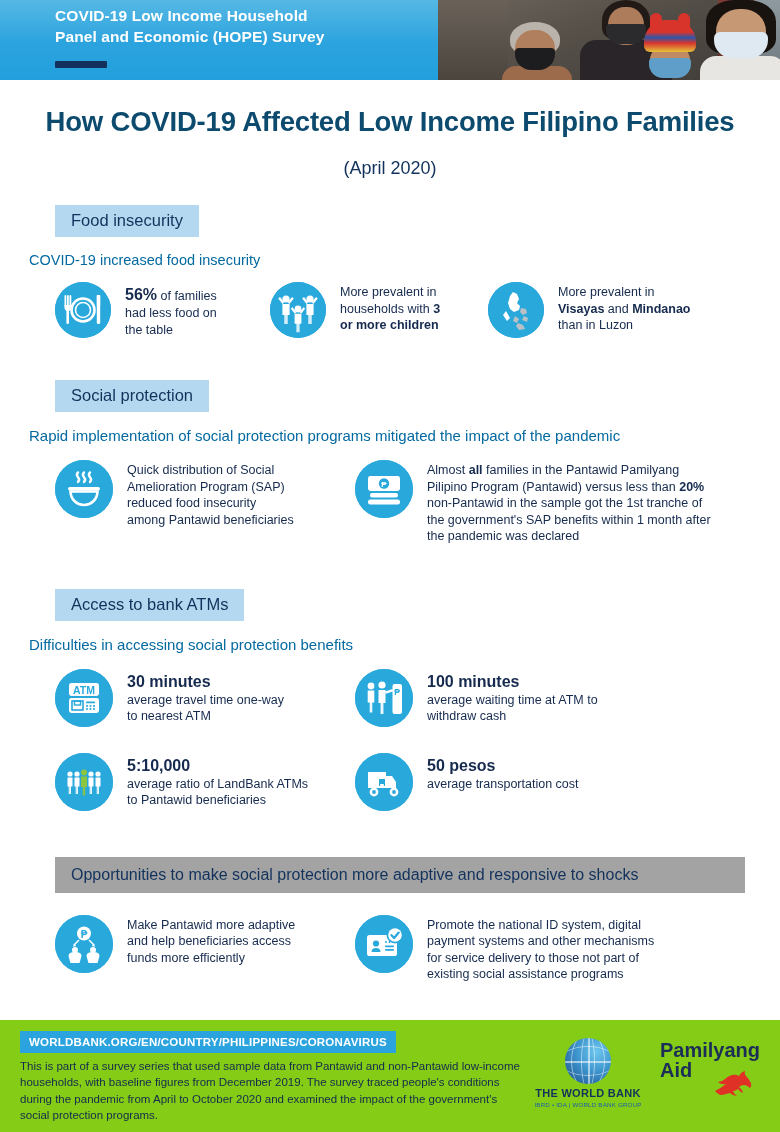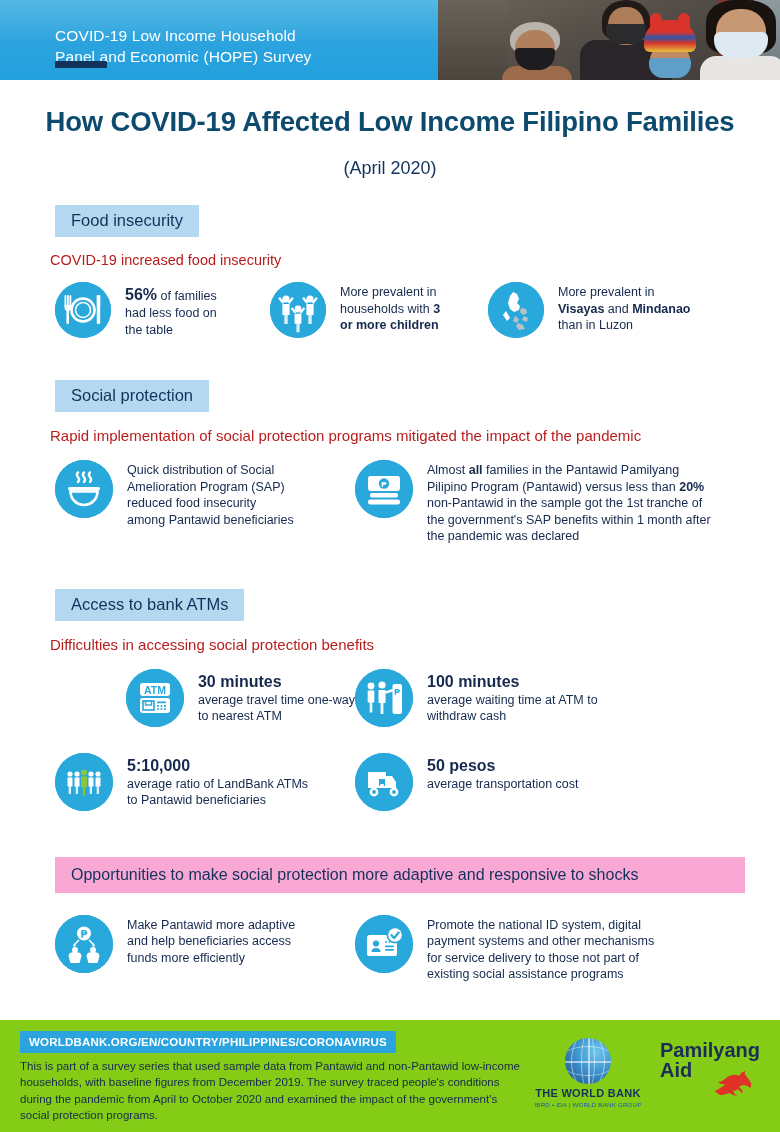--- a/index.html
+++ b/index.html
@@ -9,22 +9,22 @@
     background:#ffffff;
     color:#152a4e;
     overflow:hidden;
     position:relative;
   }
   .page { width:780px; height:1132px; position:relative; background:#fff; }
 
   
   .header { position:relative; width:780px; height:80px;
     background:linear-gradient(180deg,#55b8e4 0%,#2ba3de 55%,#22a0dd 100%); }
-  .header-text { position:absolute; left:55px; top:26px; width:390px;
-    color:#ffffff; font-size:15.5px; font-weight:normal; line-height:1.33;
+  .header-text { position:absolute; left:55px; top:6px; width:390px;
+    color:#ffffff; font-size:15.5px; font-weight:bold; line-height:1.33;
     letter-spacing:.1px; }
   .header-rule { position:absolute; left:55px; top:61px; width:52px; height:7px;
     background:#12325c; border-radius:1px; }
   .header-photo { position:absolute; right:0; top:0; width:342px; height:80px;
     overflow:hidden; background:#4c4743; }
   .header-photo .sky { position:absolute; inset:0;
     background:linear-gradient(160deg,#6e665d 0%,#565049 40%,#3e3a36 100%); }
   .hp-wallL { position:absolute; left:0; top:0; width:70px; height:80px;
     background:linear-gradient(180deg,#6a6259,#4b453e); }
   .hp-wallR { position:absolute; right:0; top:0; width:62px; height:80px;
@@ -80,36 +80,36 @@
     font-weight:bold; color:#0c4a6e; letter-spacing:-.2px; }
   .subtitle { text-align:center; margin-top:20px; font-size:18px; color:#12325c; }
 
   
   .section { position:relative; }
   .sec-head { position:relative; height:32px; margin-left:55px; margin-right:35px; }
   .sec-tab { display:inline-block; background:#b4d8ef; color:#12325c;
     font-size:16.5px; padding:6px 16px 7px 16px; height:32px; line-height:19px; }
   .sec-line { position:absolute; left:0; right:0; bottom:0; height:1.5px;
     background:#bcd9ee; z-index:-1; }
-  .sec-sub { margin-left:50px; margin-top:15px; font-size:14.5px; color:#b91c1c; }
+  .sec-sub { margin-left:29px; margin-top:15px; font-size:14.5px; color:#0369a1; }
   .sec-sub.big { font-size:15px; }
 
   
   .stats { margin-left:55px; display:flex; }
   .stat { display:flex; align-items:flex-start; }
   .ico { flex:0 0 auto; width:56px; height:56px; border-radius:50%;
     background:#29a8dc; position:relative; }
   .ico.lg { width:58px; height:58px; }
   .stat-txt { margin-left:14px; font-size:12.5px; line-height:1.32;
     color:#152a4e; padding-top:2px; }
   .stat-txt b { font-weight:bold; }
   .big-num { font-size:16px; font-weight:bold; }
 
   
-  .opp-banner { margin:0 35px 0 55px; background:#f9a8d4; color:#12325c;
+  .opp-banner { margin:0 35px 0 55px; background:#a3a3a3; color:#12325c;
     font-size:16px; padding:9px 16px; }
 
   
   .footer { position:absolute; left:0; bottom:0; width:780px; height:112px;
     background:#84cc16; }
   .url-badge { position:absolute; left:20px; top:11px; background:#2ba3de;
     color:#fff; font-size:11.5px; font-weight:bold; padding:5px 9px;
     letter-spacing:.2px; }
   .foot-text { position:absolute; left:20px; top:38px; width:505px;
     font-size:11.5px; line-height:1.42; color:#152a4e; }
@@ -307,21 +307,21 @@
   </div>
 
   <div class="section" style="margin-top:44px;">
     <div class="sec-head">
       <div class="sec-line"></div>
       <span class="sec-tab">Access to bank ATMs</span>
     </div>
     <div class="sec-sub big">Difficulties in accessing social protection benefits</div>
 
     <div class="stats" style="margin-top:16px;">
-      <div class="stat" style="width:300px;justify-content:flex-end;">
+      <div class="stat" style="width:300px;">
         <div class="ico lg">
           <svg viewBox="0 0 58 58" width="58" height="58">
             <circle cx="29" cy="29" r="29" fill="#29a8dc"></circle>
             <rect x="14" y="14" width="30" height="13" rx="2.4" fill="#fff"></rect>
             <text x="29" y="24.5" font-size="10.5" font-weight="bold" font-family="Liberation Sans, sans-serif" fill="#29a8dc" text-anchor="middle">ATM</text>
             <rect x="14" y="29" width="30" height="15" rx="2.4" fill="#fff"></rect>
             <rect x="17" y="32" width="11" height="9" fill="none" stroke="#29a8dc" stroke-width="1.6"></rect>
             <rect x="19.5" y="32" width="6" height="4" fill="none" stroke="#29a8dc" stroke-width="1.4"></rect>
             <g fill="#29a8dc">
               <rect x="31" y="32.5" width="9" height="1.8" rx=".6"></rect>

